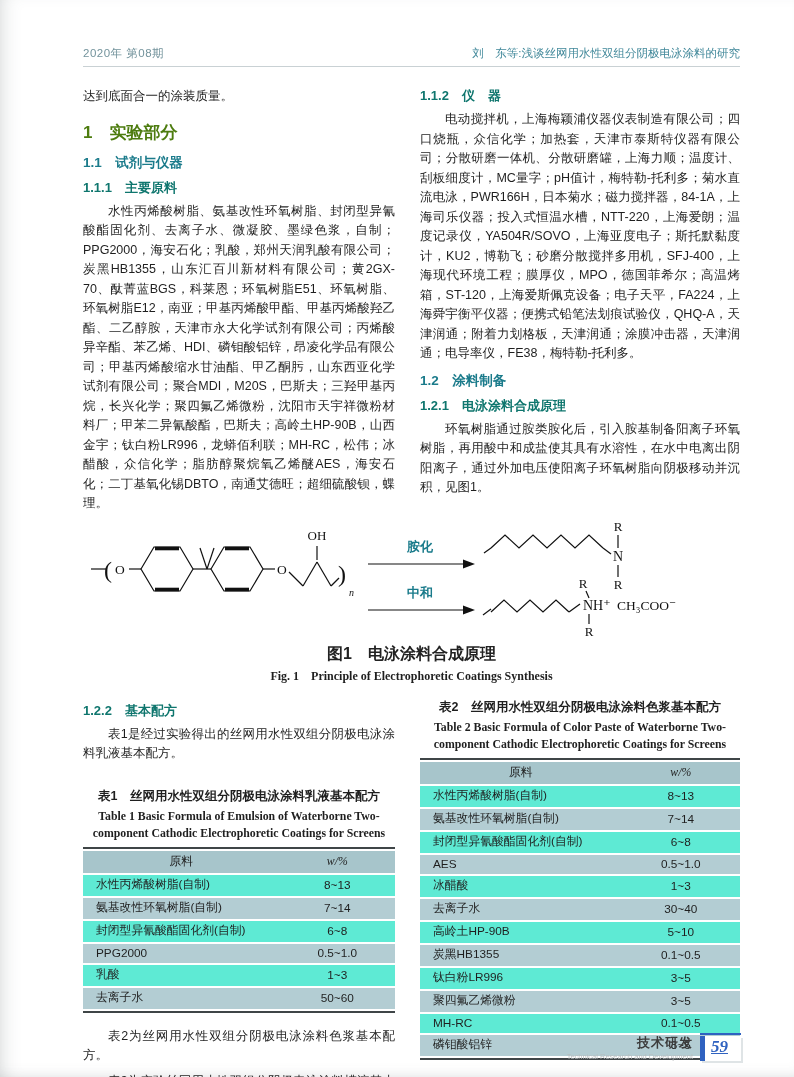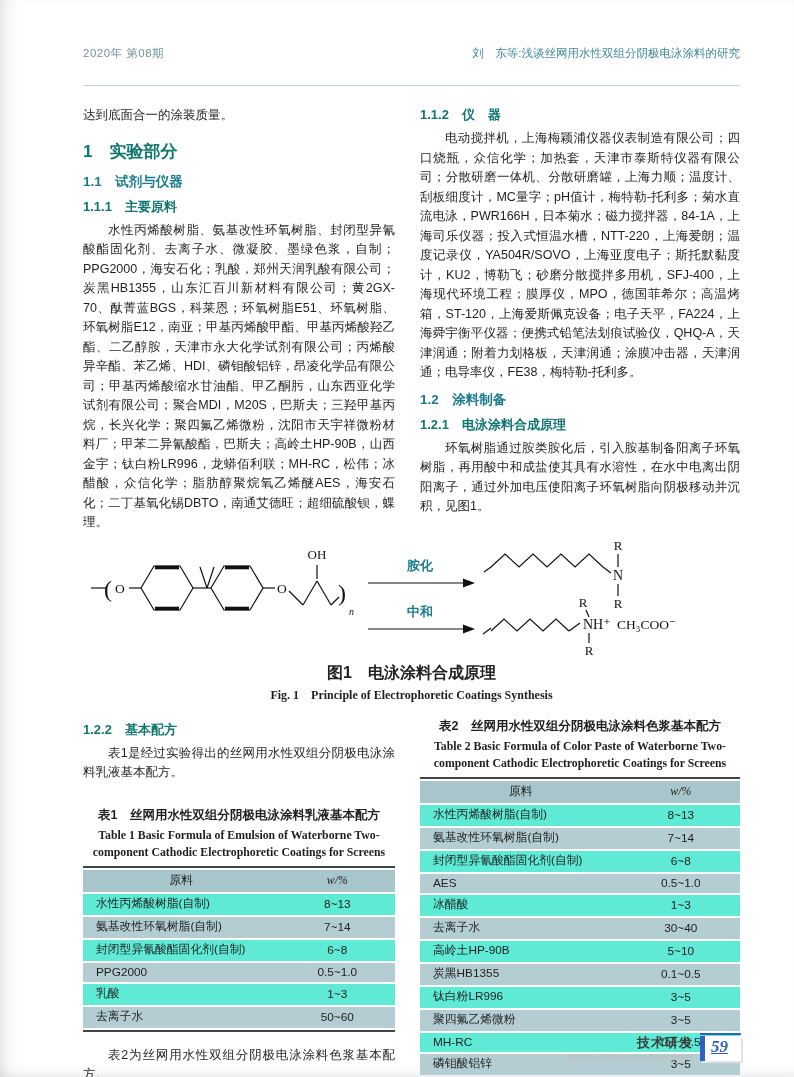--- a/index.html
+++ b/index.html
@@ -4,29 +4,29 @@
 <style>
   html,body{margin:0;padding:0;background:#ffffff;}
   .page{
     position:relative;width:794px;height:1077px;background:#fff;overflow:hidden;
     font-family:"Liberation Sans","DejaVu Sans",sans-serif;color:#1f1f1f;
     box-shadow:inset 14px 0 20px -14px rgba(90,100,105,.28), inset 0 -12px 16px -14px rgba(90,100,105,.22);
   }
   .content{position:absolute;left:83px;top:0;width:657px;}
   
   .runhead{display:flex;justify-content:space-between;align-items:flex-end;
-    margin-top:46px;padding-bottom:24px;border-bottom:1px solid #c9d1d4;font-size:11.5px;text-align:center;}
+    margin-top:46px;padding-bottom:5px;border-bottom:1px solid #c9d1d4;font-size:11.5px;text-align:center;}
   .runhead .rh-left{color:#73939c;letter-spacing:.5px;}
   .runhead .rh-right{color:#41889a;}
   
   .cols{display:grid;grid-template-columns:312px 320px;column-gap:25px;}
   .cols1{margin-top:20px;}
   p{margin:0;font-size:12.5px;line-height:1.56;text-align:justify;}
   p.ind{text-indent:2em;}
-  h1.sec{font-size:17px;font-weight:700;color:#0f766e;margin:14px 0 10px 0;}
+  h1.sec{font-size:17px;font-weight:700;color:#4d7c0f;margin:14px 0 10px 0;}
   h2.sec{font-size:13.5px;font-weight:700;color:#1b7b8b;margin:8px 0 6px 0;}
   h3.sec{font-size:13px;font-weight:700;color:#0f766e;margin:7px 0 5px 0;}
   
   .figure{margin-top:6px;text-align:center;}
   .figure svg{display:block;margin:0 auto;}
   .cap-zh{font-size:16px;font-weight:700;color:#222;margin-top:2px;}
   .cap-en{font-size:12px;font-weight:700;font-family:"Liberation Serif","DejaVu Serif",serif;margin-top:3px;}
   
   .tblock{margin-top:12px;}
   .t-cap-zh{font-size:12.5px;font-weight:700;text-align:center;margin:4px 8px 3px 8px;}

